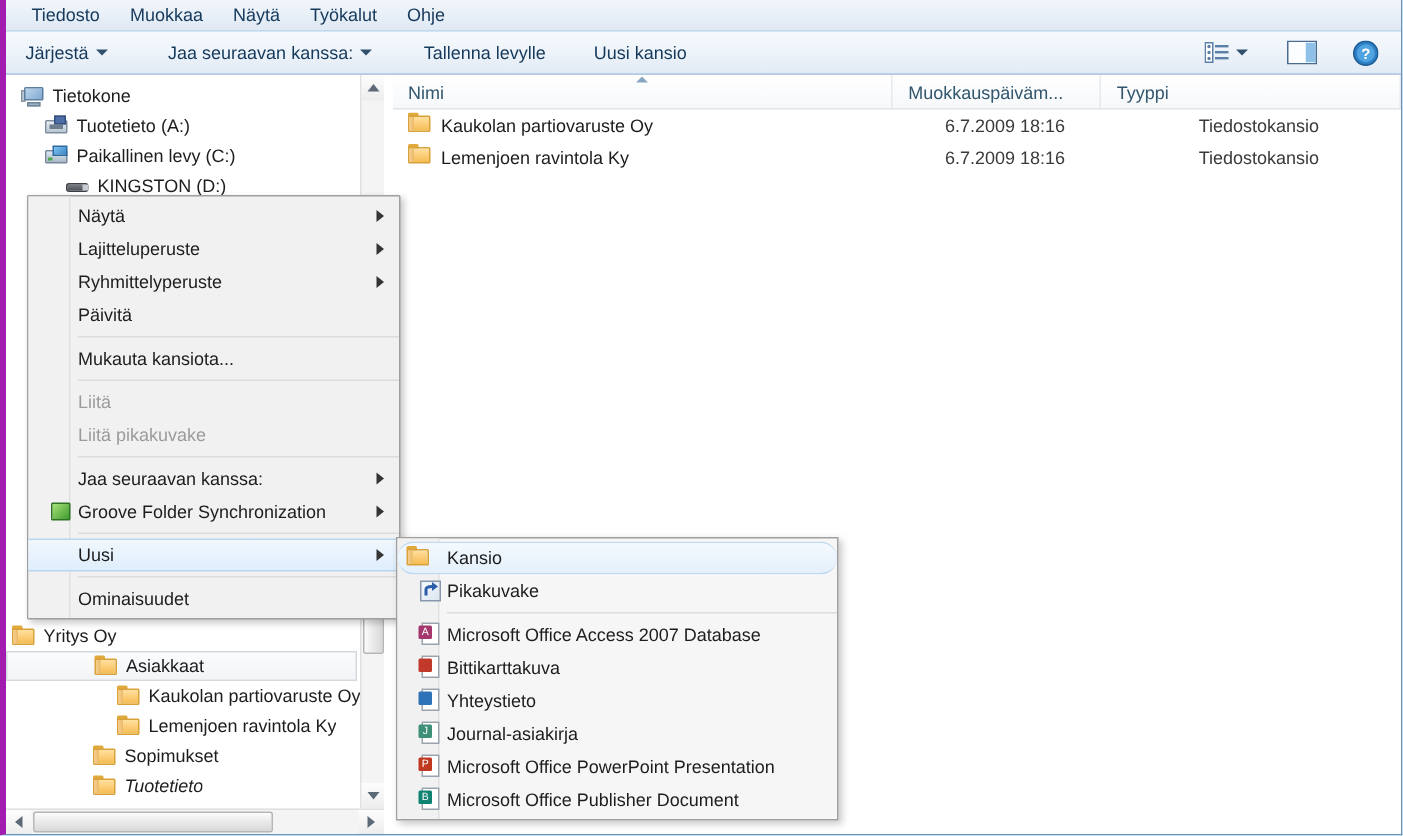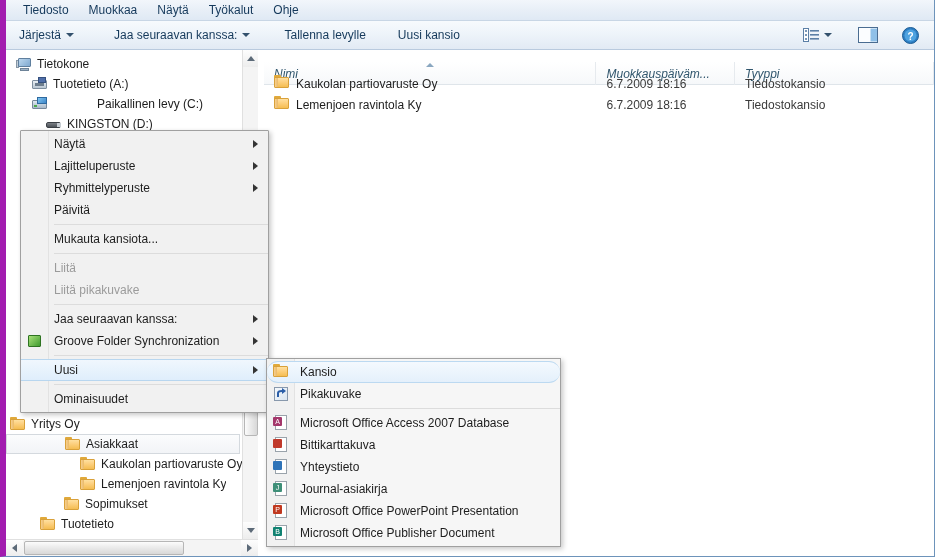--- a/index.html
+++ b/index.html
@@ -6,23 +6,24 @@
   html, body {
     width: 935px; height: 557px;
     font-family: "Liberation Sans", sans-serif;
     background: #ffffff;
     overflow: hidden;
   }
   #app {
     position: relative;
     width: 935px; height: 557px;
     background: #7dd3fc;
-    border-left: 6px solid #a21caf;
+    border-left: 4px solid #a21caf;
     border-right: 1px solid #6d93ba;
     border-bottom: 1px solid #6d93ba;
+    text-align: center;
   }
 
   
   .menubar {
     position: absolute; top: 0; left: 0; right: 0; height: 21px;
     background: linear-gradient(to bottom, #f2f6fb 0%, #e8eff7 50%, #dfe9f4 100%);
     border-bottom: 1px solid #c8d6e5;
     display: flex; align-items: center;
     padding-left: 8px;
   }
@@ -198,25 +199,24 @@
     position: absolute; top: 0; left: 252px; width: 6px; bottom: 0;
     background: #ffffff; cursor: col-resize;
   }
 
   
   .listpane {
     position: absolute; top: 0; left: 258px; right: 0; bottom: 0;
     background: #ffffff; overflow: hidden;
   }
   .colhead {
-    position: absolute; top: 12px; left: 0; right: 0; height: 23px;
+    position: absolute; top: 0; left: 0; right: 0; height: 23px;
     background: linear-gradient(to bottom,#ffffff 0%,#f6f8fa 100%);
     border-bottom: 1px solid #dfe5ea;
     display: flex;
-    font-style: italic;
   }
   .col {
     position: relative; font-size: 12px; color: #31566d;
     display: flex; align-items: center; padding-left: 10px;
     border-right: 1px solid #e6eaee; height: 23px;
     white-space: nowrap; overflow: hidden; cursor: default;
   }
   .sortmark {
     position: absolute; left: 50%; top: 1px; transform: translateX(-50%);
     width: 0; height: 0;
@@ -389,21 +389,21 @@
           <div class="tnode" style="padding-left: 26px;">
             <span class="ico">
               <span class="fdicon">
                 <span class="box"></span>
                 <span class="dsk"></span>
                 <span class="slot"></span>
               </span>
             </span>
             <span class="tlabel">Tuotetieto (A:)</span>
           </div>
-          <div class="tnode" style="padding-left: 26px; gap: 44px;">
+          <div class="tnode" style="padding-left: 26px;">
             <span class="ico">
               <span class="hdicon">
                 <span class="box"></span>
                 <span class="led"></span>
                 <span class="win"></span>
               </span>
             </span>
             <span class="tlabel">Paikallinen levy (C:)</span>
           </div>
           <div class="tnode" style="padding-left: 40px;">
@@ -598,21 +598,21 @@
           <div class="tnode" style="padding-left: 58px;">
             <span class="ico">
               <span class="folder">
                 <span class="tab"></span>
                 <span class="bd"></span>
                 <span class="sp"></span>
               </span>
             </span>
             <span class="tlabel">Sopimukset</span>
           </div>
-          <div class="tnode" style="padding-left: 34px;">
+          <div class="tnode" style="padding-left: 58px; font-style: italic;">
             <span class="ico">
               <span class="folder">
                 <span class="tab"></span>
                 <span class="bd"></span>
                 <span class="sp"></span>
               </span>
             </span>
             <span class="tlabel">Tuotetieto</span>
           </div>
         </div>

